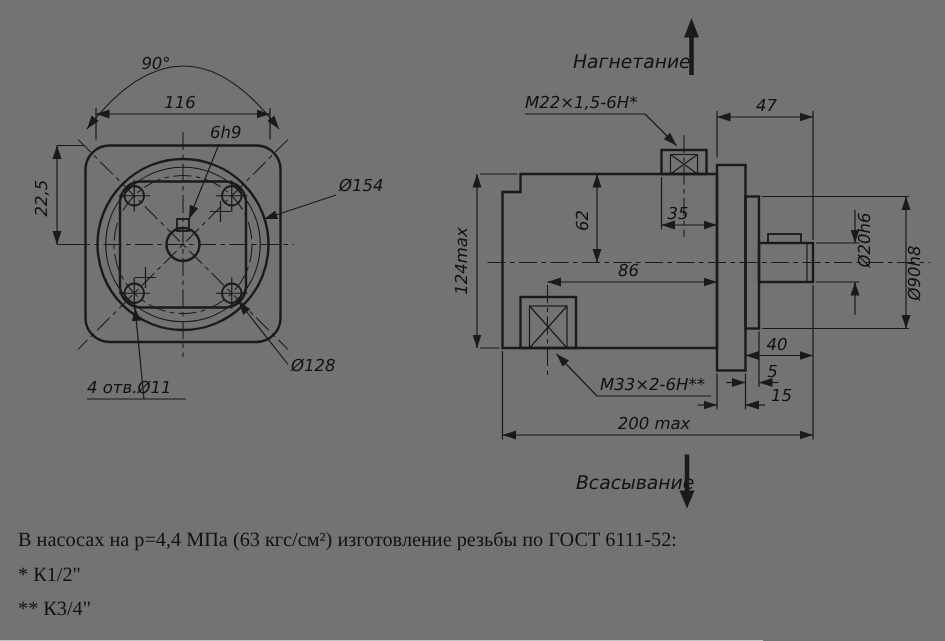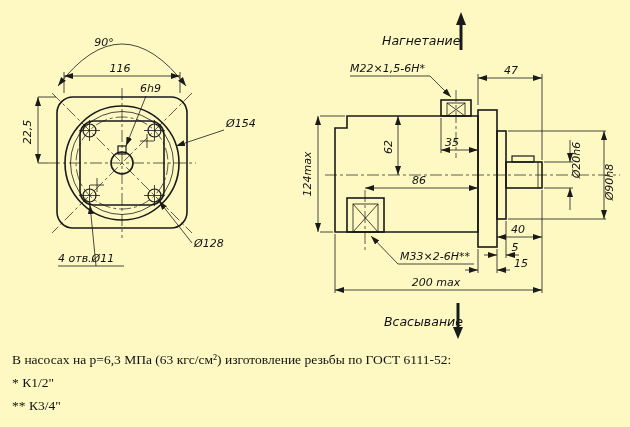--- a/index.html
+++ b/index.html
@@ -1,17 +1,17 @@
 <!DOCTYPE html>
 <html><head>
 <meta charset="utf-8">
 <style>
   html,body { margin:0; padding:0; background:#ffffff; }
   .page {
-    position:relative; width:630px; height:427px; background:#fef9c3;
+    position:relative; width:630px; height:427px; background:#737373;
     font-family:"Liberation Serif", serif; color:#111; overflow:hidden;
   }
   svg { display:block; }
   .outline { fill:none; stroke:#1a1a1a; stroke-width:1.6; }
   .med     { fill:none; stroke:#1a1a1a; stroke-width:1.2; }
   .thin    { fill:none; stroke:#1a1a1a; stroke-width:0.8; }
   .dim     { fill:none; stroke:#1a1a1a; stroke-width:0.8; }
   .cl      { fill:none; stroke:#1a1a1a; stroke-width:0.7; stroke-dasharray:12 3 3 3; }
   .bigarrow{ stroke:#1a1a1a; stroke-width:3; }
   text.lbl { font:italic 11px "DejaVu Sans", sans-serif; fill:#111; }
@@ -168,18 +168,18 @@
       <text class="lbl" x="580" y="160" text-anchor="middle" transform="rotate(-90 580 160)">Ø20h6</text>
 
       <path class="thin" d="M508 131 H606 M508 219 H606"></path>
       <line class="dim" x1="604" y1="131" x2="604" y2="219" marker-start="url(#as)" marker-end="url(#ae)"></line>
       <text class="lbl" x="613" y="182" text-anchor="middle" transform="rotate(-90 613 182)">Ø90h8</text>
     </g>
   </g>
 </svg>
 
 <div class="notes">
-  <p>В насосах  на р=6,3 МПа (63 кгс/см²) изготовление резьбы по ГОСТ 6111-52:</p>
+  <p>В насосах  на р=4,4 МПа (63 кгс/см²) изготовление резьбы по ГОСТ 6111-52:</p>
   <p>* К1/2"</p>
   <p>** К3/4"</p>
 </div>
 
 </div>
 
 </body></html>

